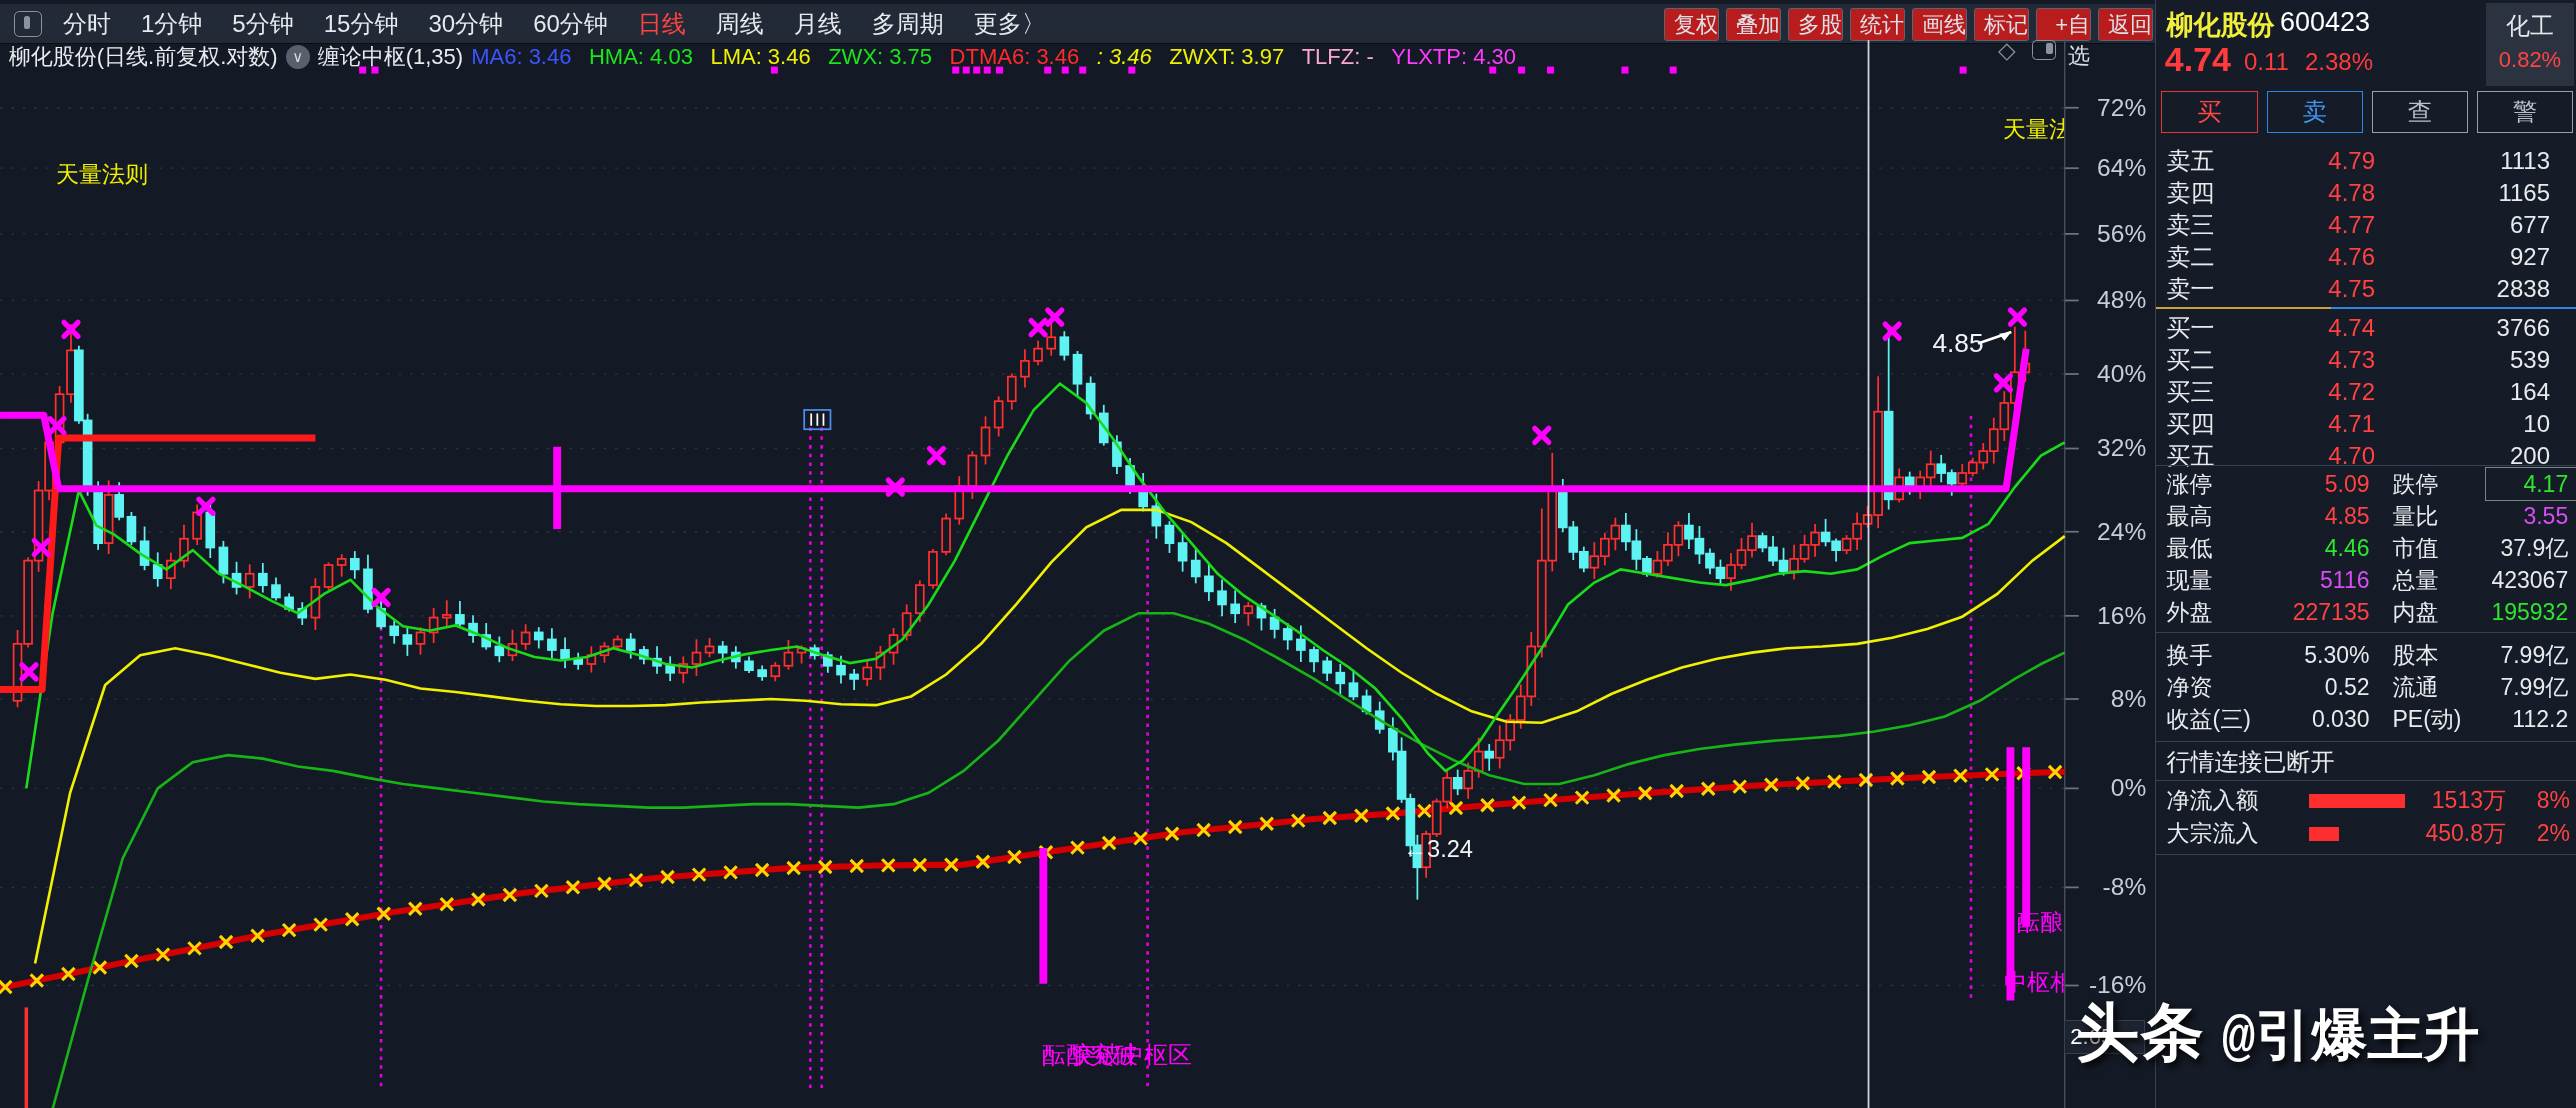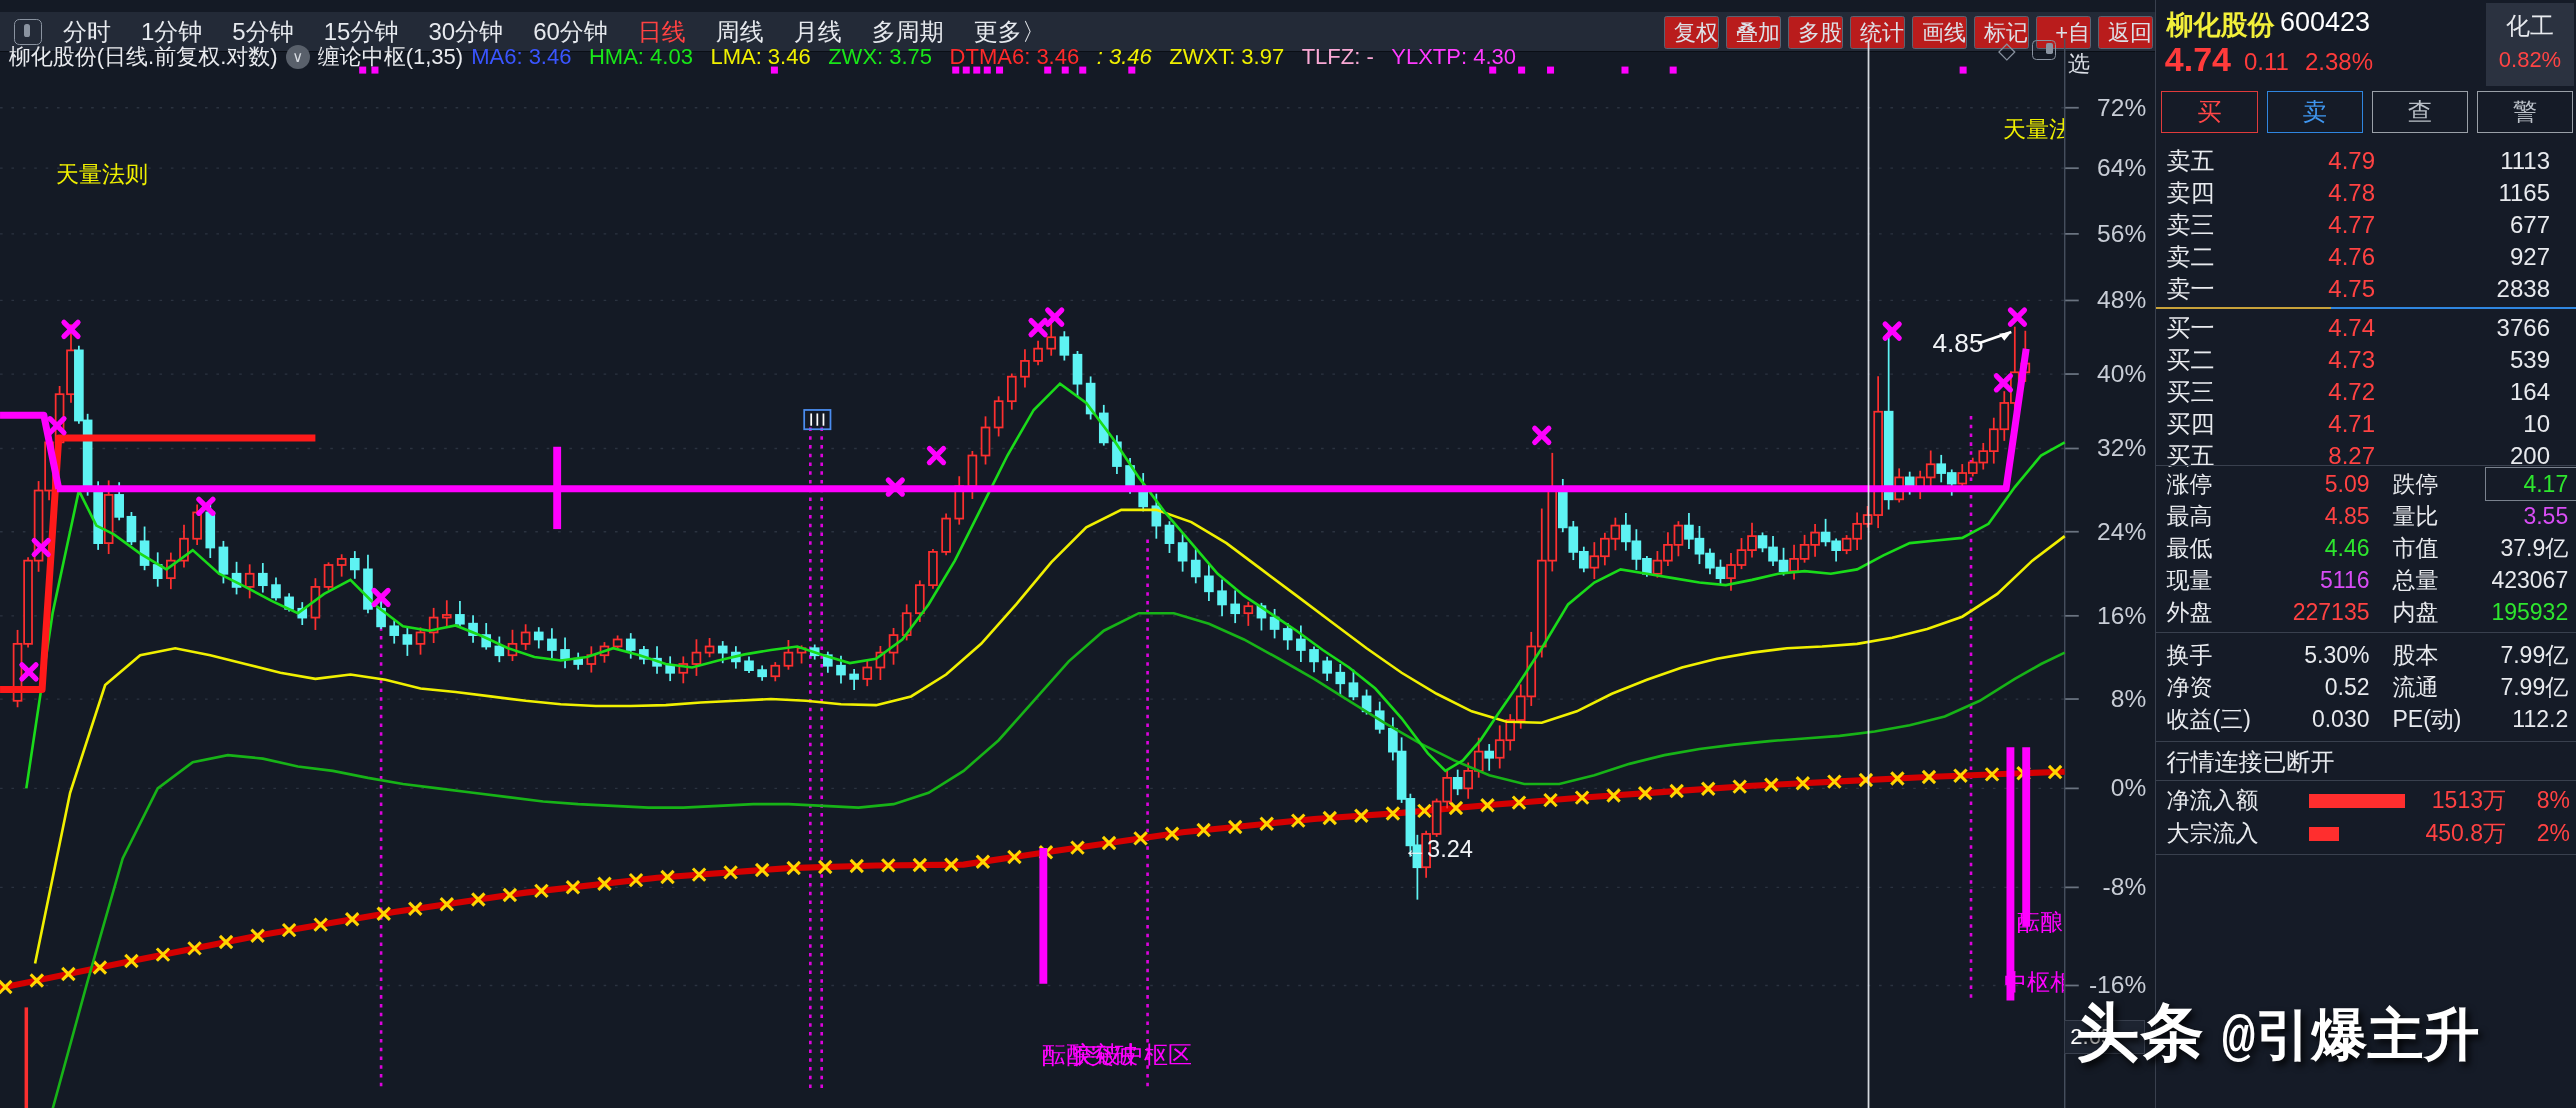--- a/index.html
+++ b/index.html
@@ -1,19 +1,19 @@
 <!DOCTYPE html>
 <html style="font-size:14px"><head>
 <meta charset="utf-8">
 <style>
   html,body{margin:0;padding:0;background:#0e131b;}
   #app{position:relative;width:2576px;height:1109px;overflow:hidden;
        font-family:"Liberation Sans",sans-serif;background:#141a25;color:#e6e9ee;}
   
-  #topbar{position:absolute;left:0;top:12px;width:2161px;height:39px;background:#232a37;border-bottom:0.9px solid #0a0e15;}
+  #topbar{position:absolute;left:0;top:4px;width:2161px;height:39px;background:#232a37;border-bottom:0.9px solid #0a0e15;}
   #app-icon{position:absolute;left:14px;top:7px;width:26px;height:24px;border:1.8px solid #8a93a0;border-radius:5.3px;}
   #app-icon i{position:absolute;left:8.8px;top:3.5px;width:6.1px;height:13px;background:#8a93a0;border-radius:2.6px;}
   #periods{position:absolute;left:63px;top:0;height:39px;display:flex;gap:30px;align-items:center;font-size:24px;}
   #periods .p{color:#e6e9ee;cursor:pointer;white-space:nowrap;}
   #periods .p.active{color:#ff4242;}
   #tools{position:absolute;left:1664px;top:3.5px;display:flex;gap:7px;}
   #tools .t{width:53px;height:31px;line-height:31px;text-align:right;background:#b91c1c;border:0.9px solid #5a6372;border-radius:2.6px;font-size:22px;color:#dde1e8;cursor:pointer;}
   
   #indrow{position:absolute;left:8.8px;top:44px;height:26px;display:flex;gap:8px;align-items:center;font-size:22px;white-space:nowrap;}
   #chev{width:24px;height:24px;border-radius:50%;background:#59606b;color:#d8dce2;font-size:15px;line-height:24px;text-align:center;}
@@ -781,21 +781,21 @@
           <span class="pr">4.72</span>
           <span class="vo">164</span>
         </div>
         <div class="brow">
           <span class="l">买四</span>
           <span class="pr">4.71</span>
           <span class="vo">10</span>
         </div>
         <div class="brow">
           <span class="l">买五</span>
-          <span class="pr">8.27</span>
+          <span class="pr">4.70</span>
           <span class="vo">200</span>
         </div>
       </div>
     <div id="booksep">
         <div class="o"></div>
         <div class="b"></div>
       </div>
     <div class="pdiv" style="top:465px;"></div>
     <div id="stats1">
         <div class="srow">

